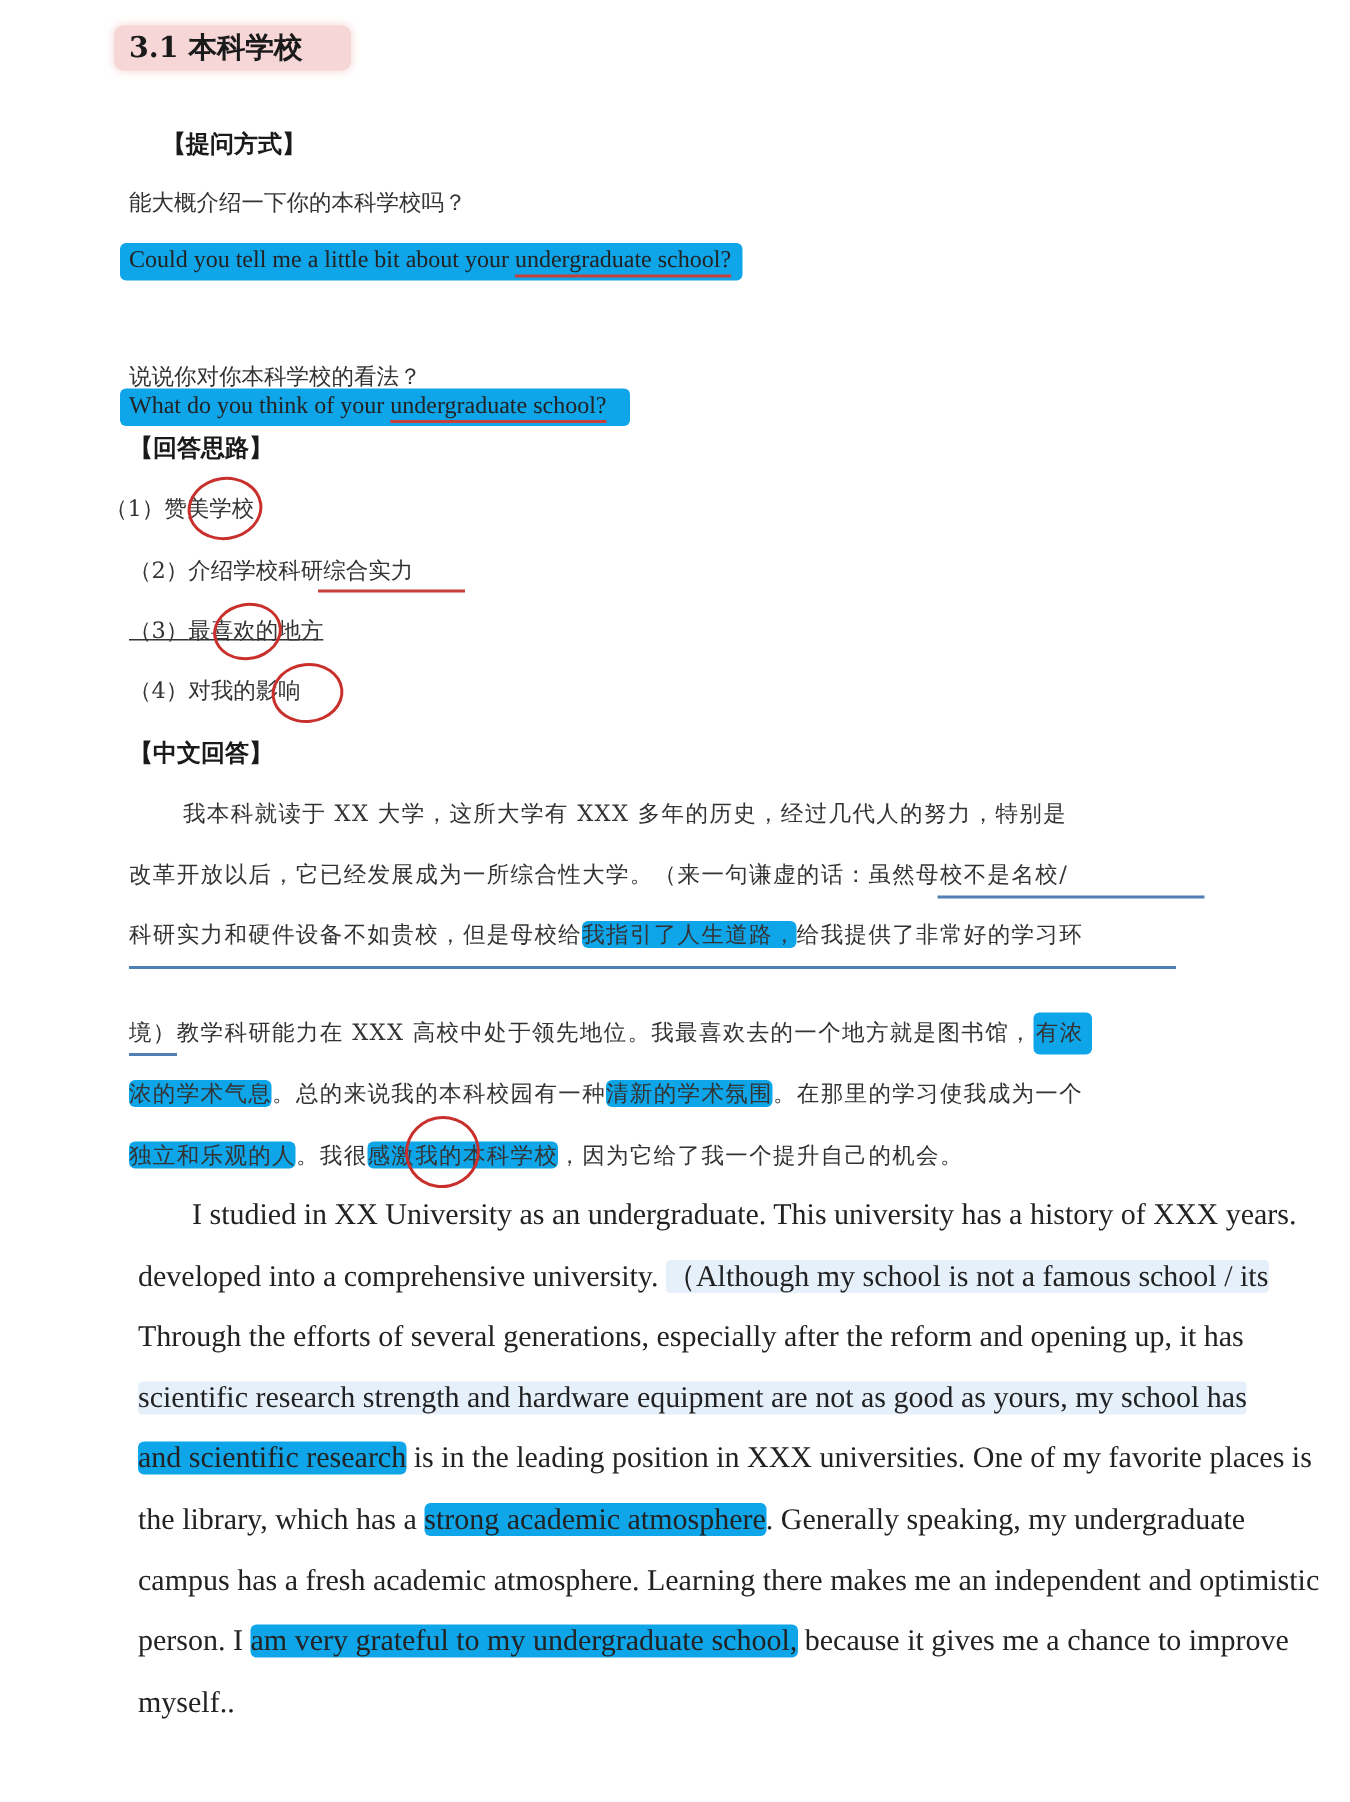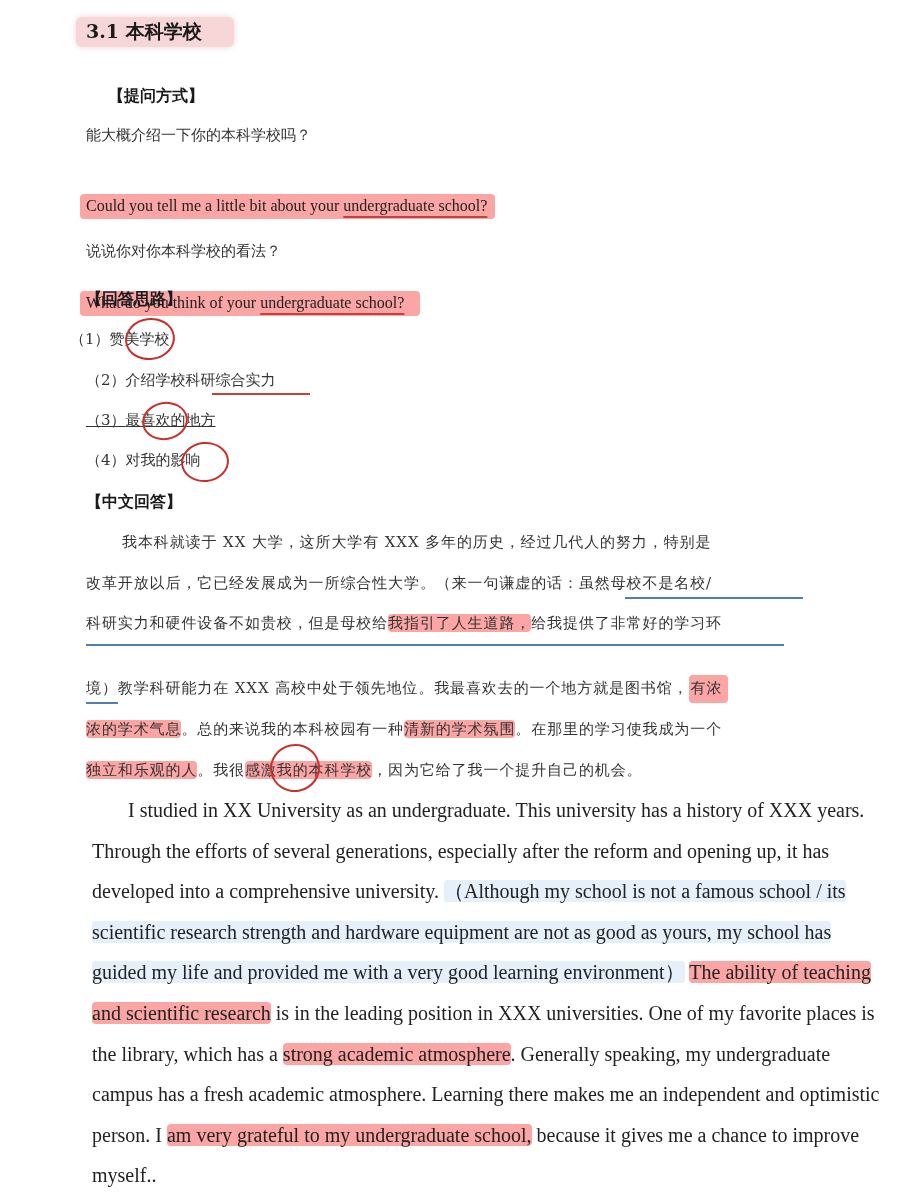--- a/index.html
+++ b/index.html
@@ -9,21 +9,21 @@
   }
   .abs { position:absolute; white-space:nowrap; }
   .title-box {
     left:76px; top:17px; width:158px; height:30px; background:#f6d6d6; border-radius:6px;
     box-shadow:0 0 6px rgba(240,180,180,0.6);
   }
   .title { left:86px; top:19px; font-size:19px; font-weight:bold; color:#1a1a1a; }
   .heading { font-size:16px; font-weight:bold; color:#1a1a1a; }
   .zh { font-size:15px; color:#333; }
   .en { font-family:"Liberation Serif",serif; font-size:16px; color:#222; }
-  .hl-y { background:#fca5a5; border-radius:4px;margin-top:32px; }
+  .hl-y { background:#0ea5e9; border-radius:4px; }
   .hl-b { background:#e6f0fb; border-radius:3px; }
   .u-red { text-decoration:underline; text-decoration-color:#c9403a; text-decoration-thickness:2px; text-underline-offset:5px; }
   .line { position:absolute; height:2px; }
   .red-line { background:#c9403a; }
   .blue-line { background:#4f7fb3; }
   .circle { position:absolute; border:2px solid #c9302c; border-radius:50%; }
   .para-en { position:absolute; left:92px; width:726px; font-family:"Liberation Serif",serif; font-size:20px; line-height:40.6px; text-align:justify; color:#222; }
   .para-en .row { display:block; height:40.6px; white-space:nowrap; text-align-last:justify; }
   .para-en .row.last { text-align-last:left; }
 </style>
@@ -91,22 +91,21 @@
   <span class="hl-y">浓的学术气息</span><span>。总的来说我的本科校园有一种</span><span class="hl-y">清新的学术氛围</span><span>。在那里的学习使我成为一个</span>
 </div>
 
 <div class="abs zh" style="left:86px; top:761px; letter-spacing:0.9px;">
   <span class="hl-y">独立和乐观的人</span><span>。我很</span><span class="hl-y">感激我的本科学校</span><span>，因为它给了我一个提升自己的机会。</span>
 </div>
 <div class="circle" style="left:270px; top:744px; width:46px; height:44px; transform:rotate(-12deg);"></div>
 
 <div class="para-en" style="top:790px;">
   <span class="row" style="padding-left:36px;">I studied in XX University as an undergraduate. This university has a history of XXX years.</span>
+  <span class="row"><span>developed into a comprehensive university.  </span><span class="hl-b">（Although my school is not a famous school / its</span></span>
   <span class="row">Through the efforts of several generations, especially after the reform and opening up, it has</span>
-  <span class="row"><span>developed into a comprehensive university.  </span><span class="hl-b">（Although my school is not a famous school / its</span></span>
   <span class="row"><span class="hl-b">scientific research strength and hardware equipment are not as good as yours, my school has</span></span>
-  <span class="row"><span class="hl-b">guided my life and provided me with a very good learning environment）</span> <span class="hl-y">The ability of teaching</span></span>
   <span class="row"><span class="hl-y">and scientific research</span><span> is in the leading position in XXX universities. One of my favorite places is</span></span>
   <span class="row"><span>the library, which has a </span><span class="hl-y">strong academic atmosphere</span><span>. Generally speaking, my undergraduate</span></span>
   <span class="row">campus has a fresh academic atmosphere. Learning there makes me an independent and optimistic</span>
   <span class="row"><span>person. I </span><span class="hl-y">am very grateful to my undergraduate school,</span><span> because it gives me a chance to improve</span></span>
   <span class="row last">myself..</span>
 </div>
 
 </body></html>

